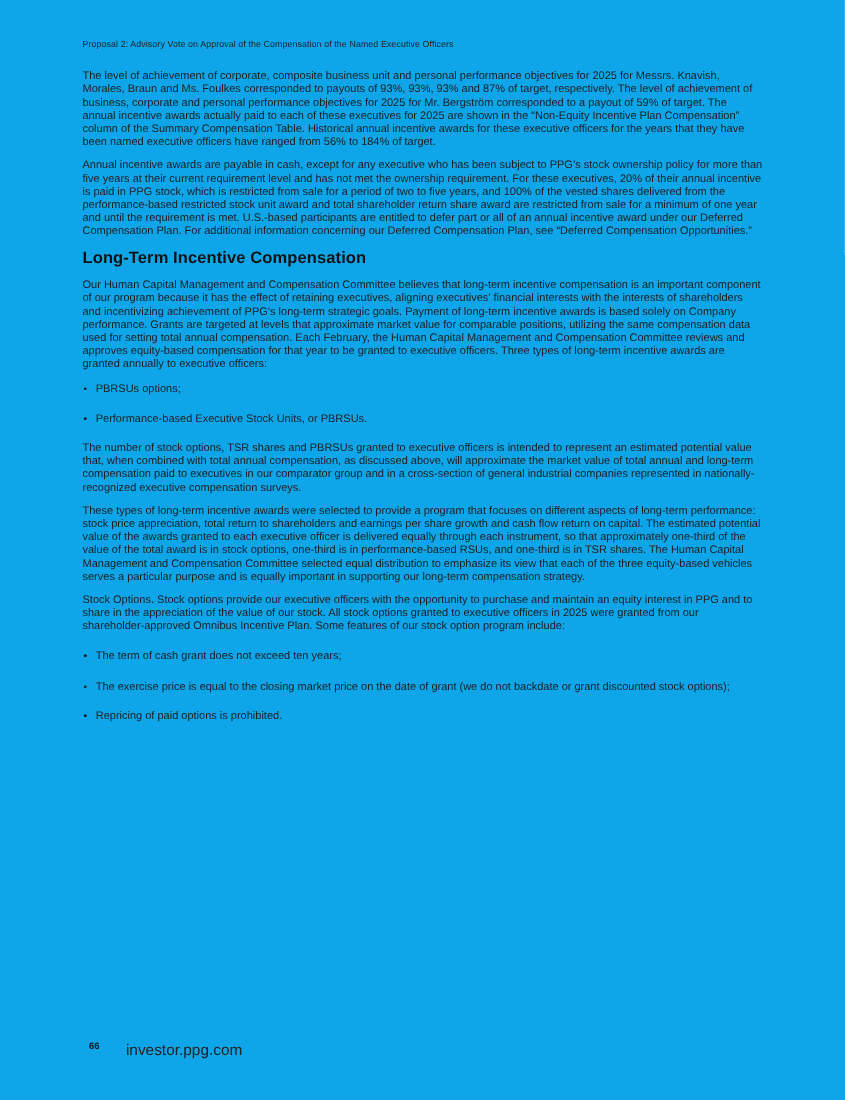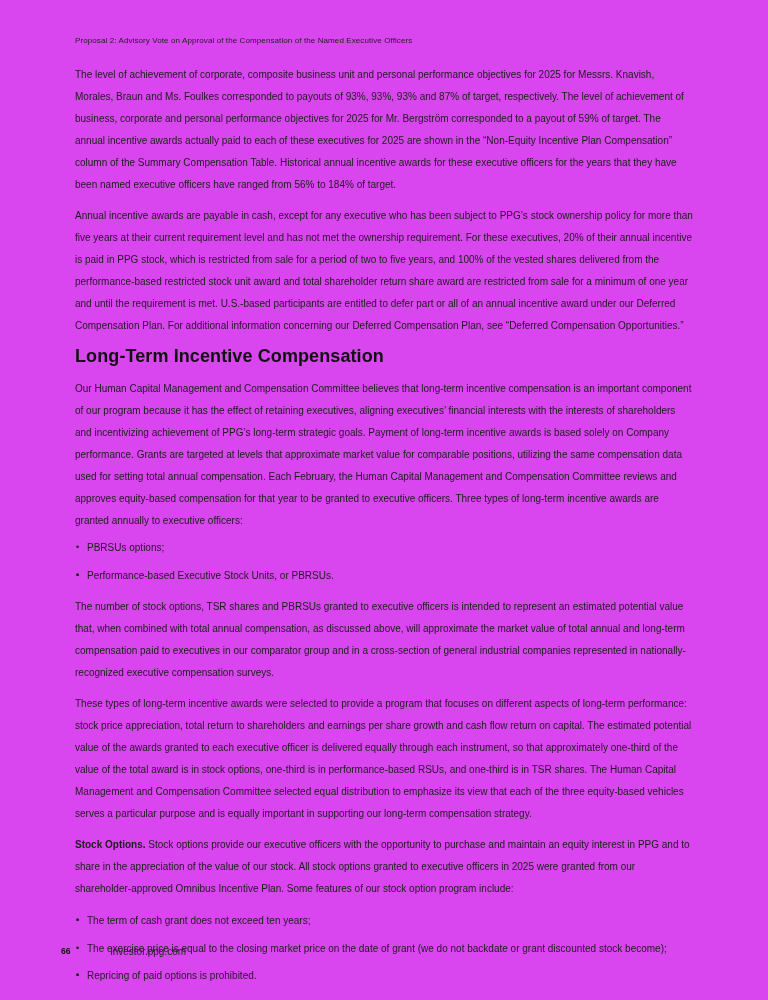--- a/index.html
+++ b/index.html
@@ -8,68 +8,68 @@
     width: 768px;
     height: 1000px;
     position: relative;
     font-family: "Liberation Sans", "DejaVu Sans", sans-serif;
     color: #1d1d1d;
     overflow: hidden;
   }
   .page {
     position: absolute;
     inset: 0;
-    background: #d946ef;
+    background: #0ea5e9;
     padding: 36px 75px 0 75px;
   }
   .running-header {
     font-size: 8px;
     letter-spacing: 0.1px;
     color: #222;
     margin-bottom: 19px;
   }
   .body-text {
     font-size: 10px;
-    line-height: 22px;
+    line-height: 12px;
     color: #1d1d1d;
     margin-bottom: 9px;
     text-align: left;
   }
   .section-heading {
-    font-size: 18px;
+    font-size: 15px;
     font-weight: bold;
     color: #111;
     margin-bottom: 11px;
     letter-spacing: 0.1px;
   }
   .bullet-list { margin: 4px 0 9px 0; }
   .bullet-item {
     position: relative;
     font-size: 10px;
     line-height: 13.5px;
     padding-left: 12px;
     margin-bottom: 14px;
   }
   .bullet-item .bullet-marker {
     position: absolute;
     left: 1px;
     top: 0;
     font-size: 9px;
   }
-  .lead-bold { font-weight: bold; text-align: right; }
+  .lead-bold { font-weight: normal; text-align: right; }
   .page-footer {
     position: absolute;
-    left: 61px;
+    left: 81px;
     top: 946px;
     display: flex;
     align-items: flex-start;
     gap: 24px;
   }
   .page-number { font-size: 8.5px; font-weight: bold; color: #111; }
-  .footer-site { font-size: 10px; color: #222; margin-left: 16px; }
+  .footer-site { font-size: 14px; color: #222; }
 </style>
 </head>
 <body>
 
 <div class="page">
 
   <div class="running-header">Proposal 2: Advisory Vote on Approval of the Compensation of the Named Executive Officers</div>
 
   <p class="body-text">The level of achievement of corporate, composite business unit and personal performance objectives for 2025 for Messrs. Knavish, Morales, Braun and Ms. Foulkes corresponded to payouts of 93%, 93%, 93% and 87% of target, respectively. The level of achievement of business, corporate and personal performance objectives for 2025 for Mr. Bergström corresponded to a payout of 59% of target. The annual incentive awards actually paid to each of these executives for 2025 are shown in the “Non-Equity Incentive Plan Compensation” column of the Summary Compensation Table. Historical annual incentive awards for these executive officers for the years that they have been named executive officers have ranged from 56% to 184% of target.</p>
 
@@ -102,21 +102,21 @@
   <div class="bullet-list">
     <div class="bullet-item">
       <span class="bullet-marker">•</span>
     </div>
     <div class="bullet-item">
       <span class="bullet-marker">•</span>
       <span>The term of cash grant does not exceed ten years;</span>
     </div>
     <div class="bullet-item">
       <span class="bullet-marker">•</span>
-      <span>The exercise price is equal to the closing market price on the date of grant (we do not backdate or grant discounted stock become);</span>
+      <span>The exercise price is equal to the closing market price on the date of grant (we do not backdate or grant discounted stock options);</span>
     </div>
     <div class="bullet-item">
       <span class="bullet-marker">•</span>
     </div>
     <div class="bullet-item">
       <span class="bullet-marker">•</span>
       <span>Repricing of paid options is prohibited.</span>
     </div>
   </div>
 

